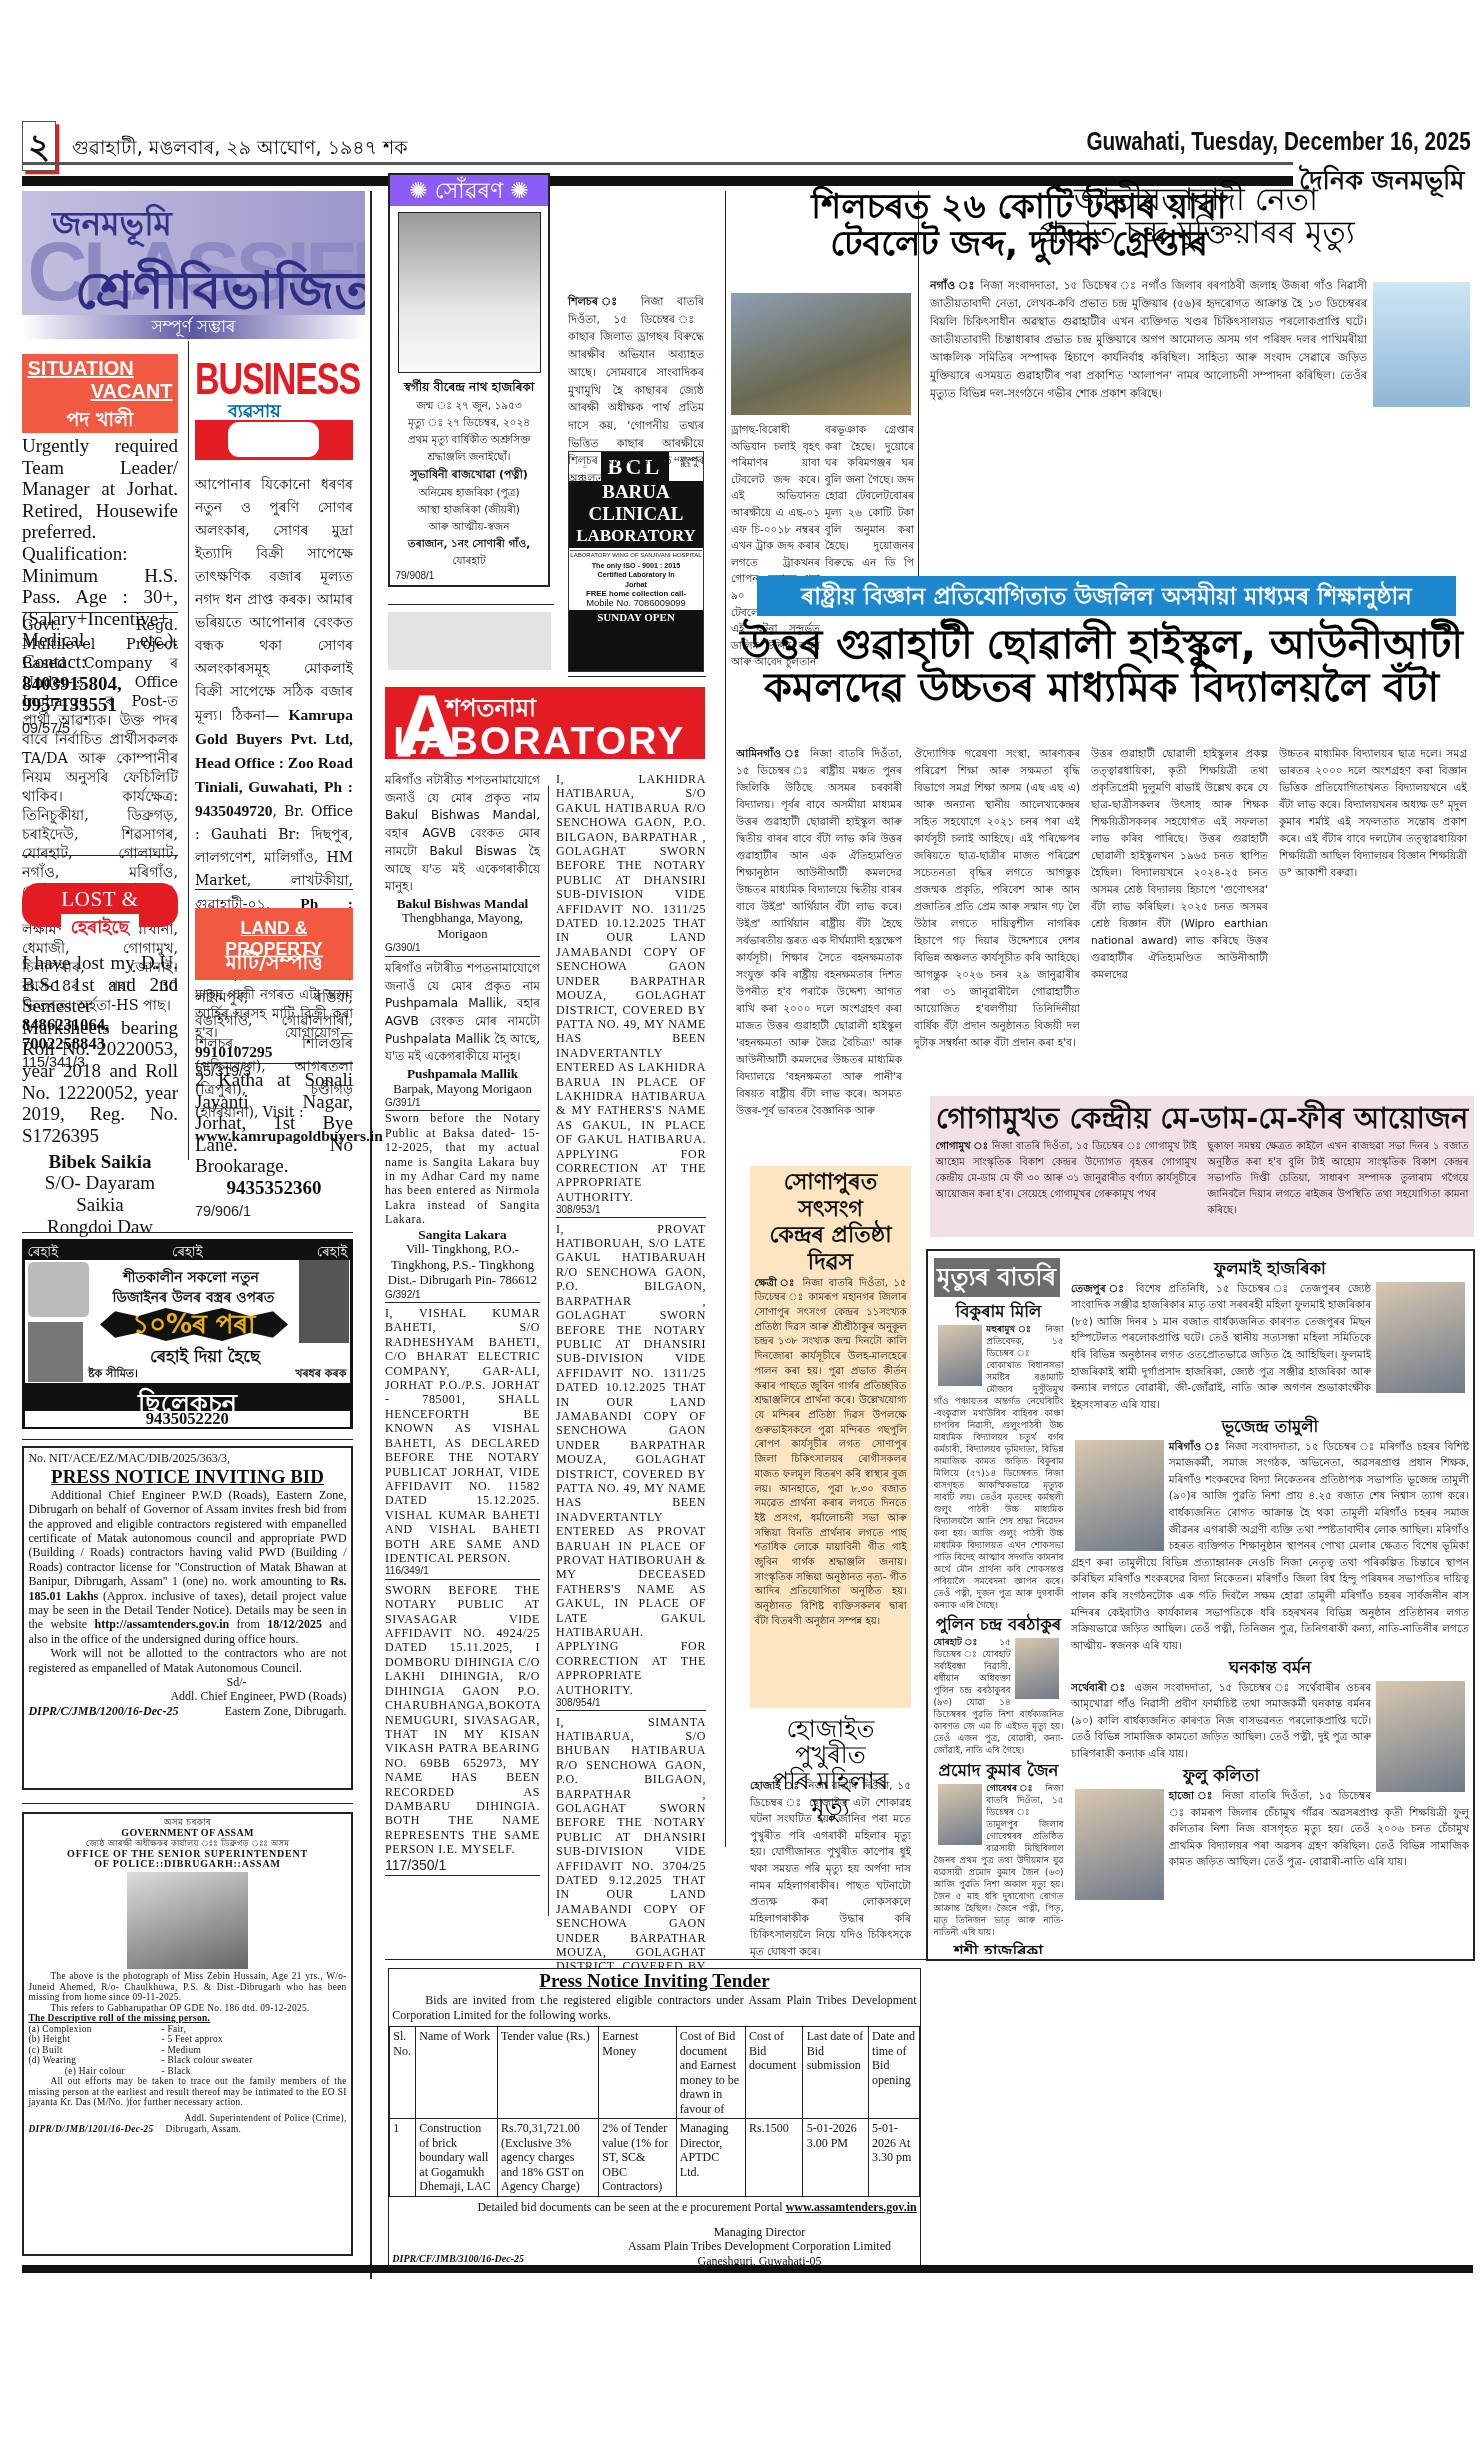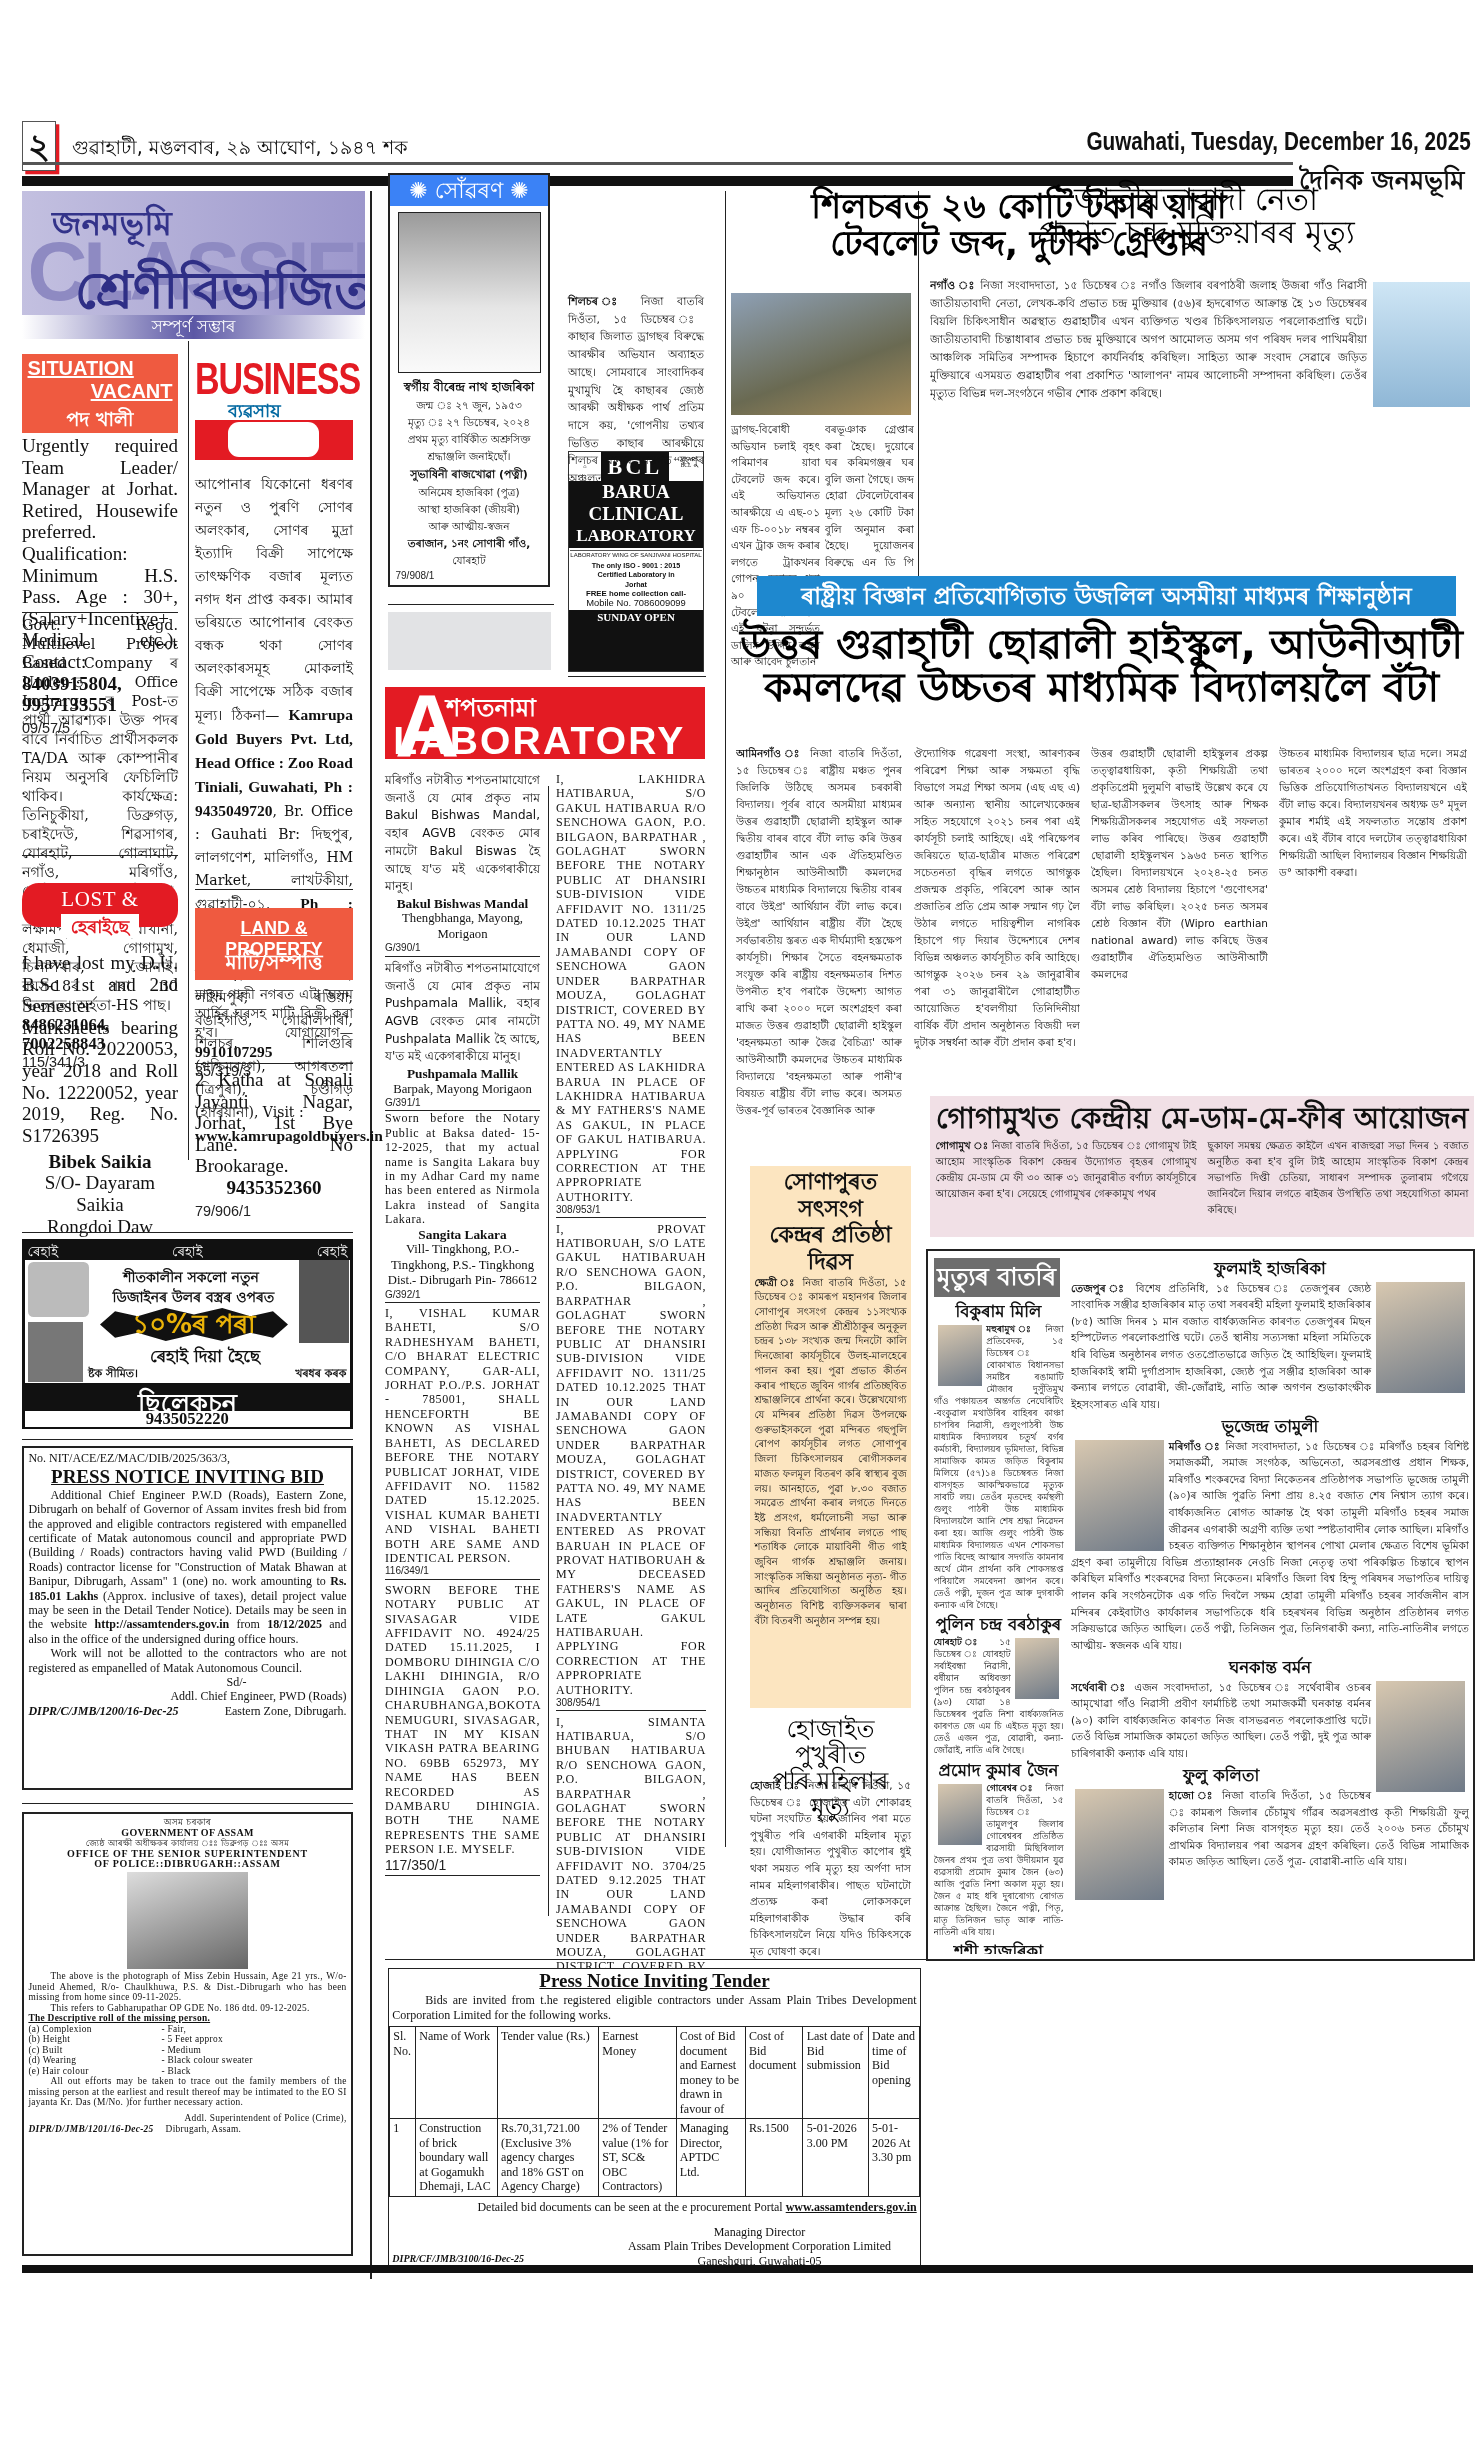--- a/index.html
+++ b/index.html
@@ -187,34 +187,34 @@
       </div>
       <div style="display: flex;">
         <span style="width: 133px;">(c) Built</span>
         <span>- Medium</span>
       </div>
       <div style="display: flex;">
         <span style="width: 133px;">(d) Wearing</span>
         <span>- Black colour sweater</span>
       </div>
       <div style="display: flex;">
-        <span style="width: 133px;">(e) Hair colour</span>
+        <span style="width: 133px; text-align: center;">(e) Hair colour</span>
         <span>- Black</span>
       </div>
     </div>
   <div class="just" style="text-indent:22px">All out efforts may be taken to trace out the family members of the missing person at the earliest and result thereof may be intimated to the EO SI jayanta Kr. Das (M/No. )for further necessary action.</div>
   <div style="text-align:right;margin-top:5.5px">Addl. Superintendent of Police (Crime),</div>
   <div style="display:flex;gap:12px">
     <i style="font-weight:bold">DIPR/D/JMB/1201/16-Dec-25</i>
     <span>Dibrugarh, Assam.</span>
   </div>
 </div>
 
 <div class="box bn" style="left:388px;top:173px;width:162px;height:414px;border-width:2.2px">
-  <div style="background:#3b82f6;color:#fff;text-align:center;font-size:22px;height:31px;line-height:31px">✺ <span>সোঁৱৰণ</span> ✺</div>
+  <div style="background:#8b5cf6;color:#fff;text-align:center;font-size:22px;height:31px;line-height:31px">✺ <span>সোঁৱৰণ</span> ✺</div>
   <div style="margin:5.5px auto;width:143px;height:161px;border:1.7px solid #222;background:linear-gradient(180deg,#9a9a9a,#e6e6e6 60%,#fafafa)"></div>
   <div style="text-align:center;font-weight:bold;font-size:12px">স্বৰ্গীয় বীৰেন্দ্ৰ নাথ হাজৰিকা</div>
   <div style="text-align:center;font-size:10.5px">জন্ম ঃ ২৭ জুন, ১৯৫৩</div>
   <div style="text-align:center;font-size:10.5px">মৃত্যু ঃ ২৭ ডিচেম্বৰ, ২০২৪</div>
   <div style="text-align:center;font-size:10.5px;padding:0 4.4px">প্ৰথম মৃত্যু বাৰ্ষিকীত অশ্ৰুসিক্ত শ্ৰদ্ধাঞ্জলি জনাইছোঁ।</div>
   <div style="text-align:center;font-weight:bold;font-size:11px">সুভাষিনী ৰাজখোৱা (পত্নী)</div>
   <div style="text-align:center;font-size:10.5px">অনিমেষ হাজৰিকা (পুত্ৰ)</div>
   <div style="text-align:center;font-size:10.5px">আস্থা হাজৰিকা (জীয়ৰী)</div>
   <div style="text-align:center;font-size:10.5px">আৰু আত্মীয়-স্বজন</div>
   <div style="text-align:center;font-weight:bold;font-size:10.5px">তৰাজান, ১নং সোণাৰী গাঁও,</div>

